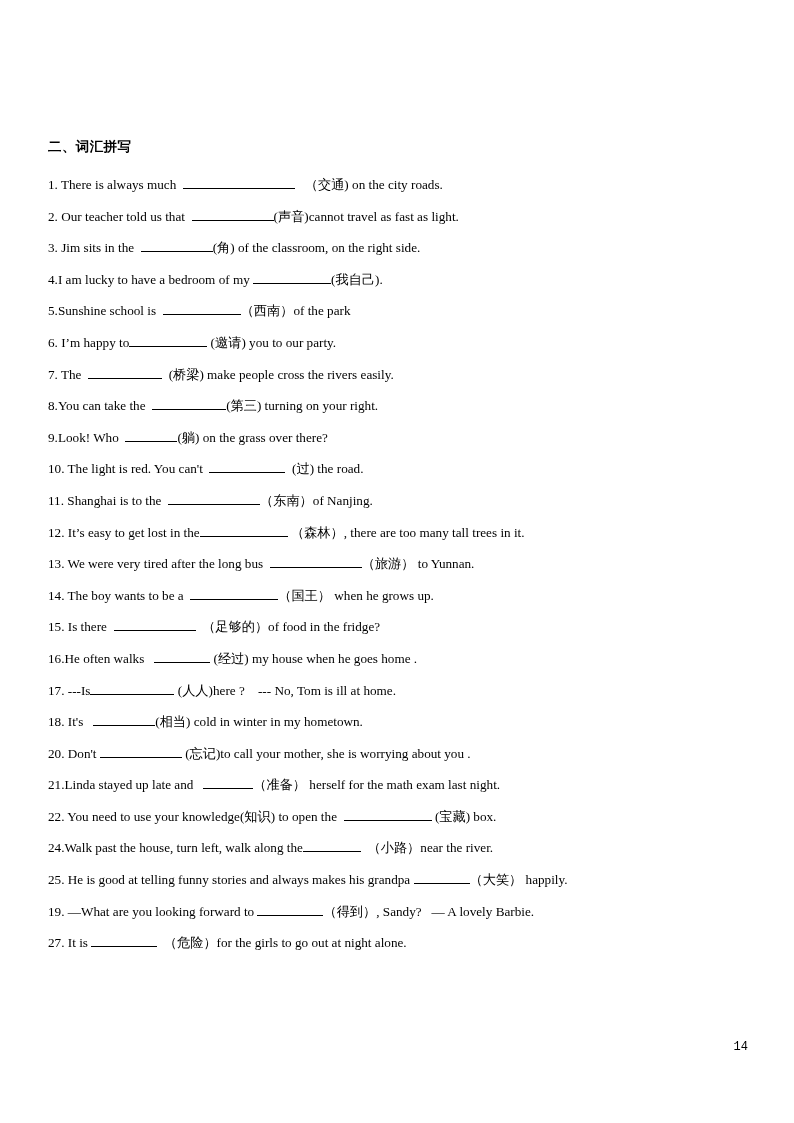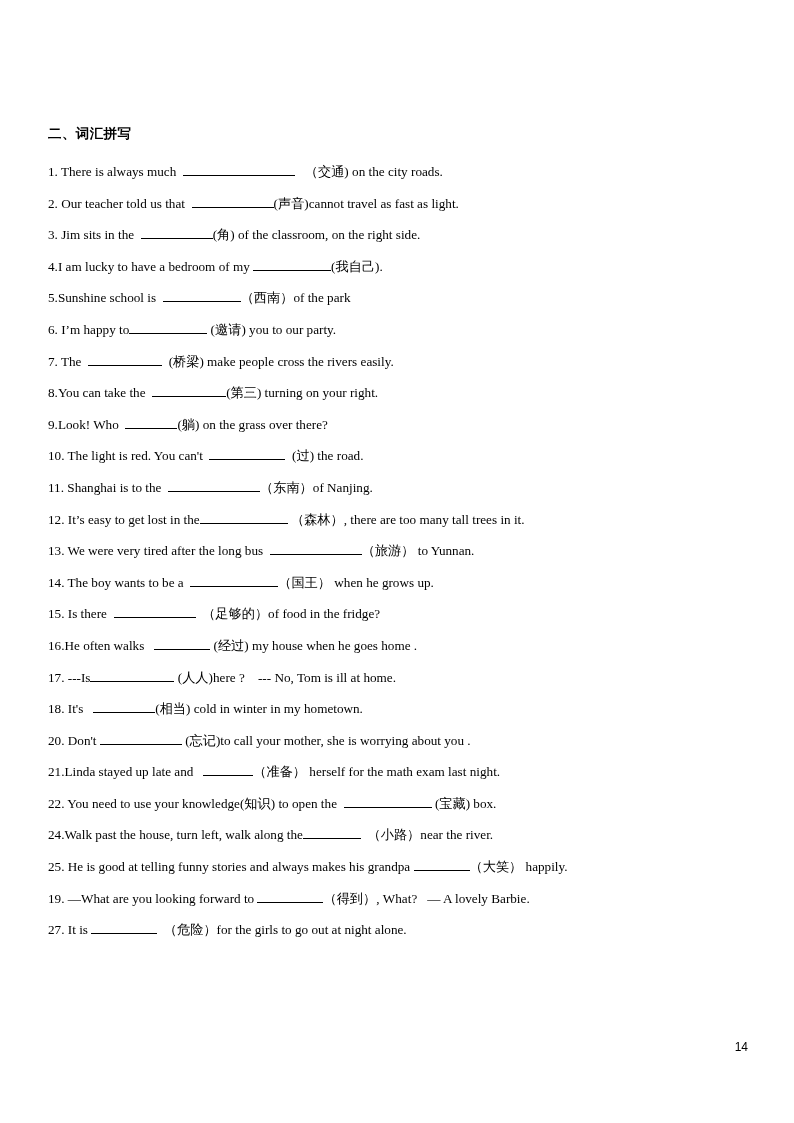--- a/index.html
+++ b/index.html
@@ -16,21 +16,21 @@
     position: relative;
     width: 794px;
     height: 1123px;
     background: #ffffff;
     overflow: hidden;
     box-sizing: border-box;
   }
   .content {
     position: absolute;
     left: 48px;
-    top: 124px;
+    top: 137px;
     width: 700px;
   }
   .section-heading {
     font-family: "DejaVu Sans", "Liberation Sans", sans-serif;
     font-weight: bold;
     font-size: 13.5px;
     letter-spacing: 0.4px;
     line-height: 18px;
     margin: 0 0 14px 0;
     white-space: pre;
@@ -51,21 +51,21 @@
     display: inline-block;
     border-bottom: 1px solid #000;
     height: 12px;
     vertical-align: baseline;
     margin-bottom: 0px;
   }
   .page-number {
     position: absolute;
     right: 46px;
     top: 1040px;
-    font-family: Liberation Sans, sans-serif;
+    font-family: Liberation Mono, monospace;
     font-size: 12px;
     color: #000;
   }
 </style>
 </head>
 <body>
 
 <div class="page">
 
   <div class="content">
@@ -89,21 +89,21 @@
         <li class="q-item"><span>14. The boy wants to be a  </span><span class="blank" style="width: 88px;"></span><span>（国王） when he grows up.</span></li>
         <li class="q-item"><span>15. Is there  </span><span class="blank" style="width: 82px;"></span><span>  （足够的）of food in the fridge?</span></li>
         <li class="q-item"><span>16.He often walks   </span><span class="blank" style="width: 56px;"></span><span> (经过) my house when he goes home .</span></li>
         <li class="q-item"><span>17. ---Is</span><span class="blank" style="width: 84px;"></span><span> (人人)here ?    --- No, Tom is ill at home.</span></li>
         <li class="q-item"><span>18. It's   </span><span class="blank" style="width: 62px;"></span><span>(相当) cold in winter in my hometown.</span></li>
         <li class="q-item"><span>20. Don't </span><span class="blank" style="width: 82px;"></span><span> (忘记)to call your mother, she is worrying about you .</span></li>
         <li class="q-item"><span>21.Linda stayed up late and   </span><span class="blank" style="width: 50px;"></span><span>（准备） herself for the math exam last night.</span></li>
         <li class="q-item"><span>22. You need to use your knowledge(知识) to open the  </span><span class="blank" style="width: 88px;"></span><span> (宝藏) box.</span></li>
         <li class="q-item"><span>24.Walk past the house, turn left, walk along the</span><span class="blank" style="width: 58px;"></span><span>  （小路）near the river.</span></li>
         <li class="q-item"><span>25. He is good at telling funny stories and always makes his grandpa </span><span class="blank" style="width: 56px;"></span><span>（大笑） happily.</span></li>
-        <li class="q-item"><span>19. —What are you looking forward to </span><span class="blank" style="width: 66px;"></span><span>（得到）, What?   — A lovely Barbie.</span></li>
+        <li class="q-item"><span>19. —What are you looking forward to </span><span class="blank" style="width: 66px;"></span><span>（得到）, Sandy?   — A lovely Barbie.</span></li>
         <li class="q-item"><span>27. It is </span><span class="blank" style="width: 66px;"></span><span>  （危险）for the girls to go out at night alone.</span></li>
       </ol>
 
   </div>
 
   <div class="page-number">14</div>
 
 </div>
 
 </body></html>

